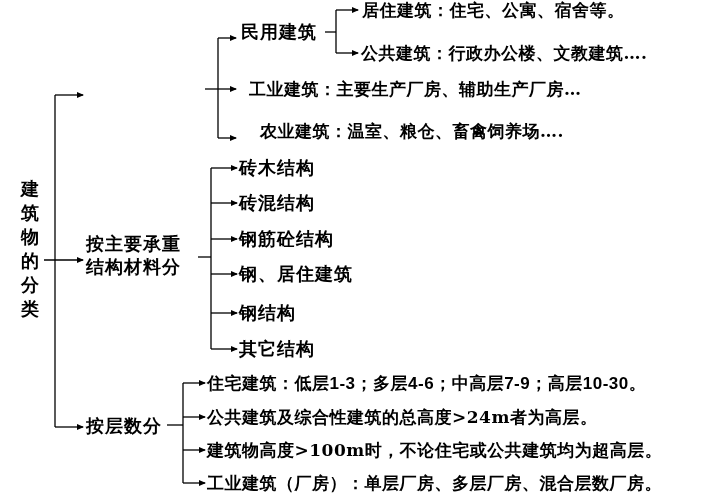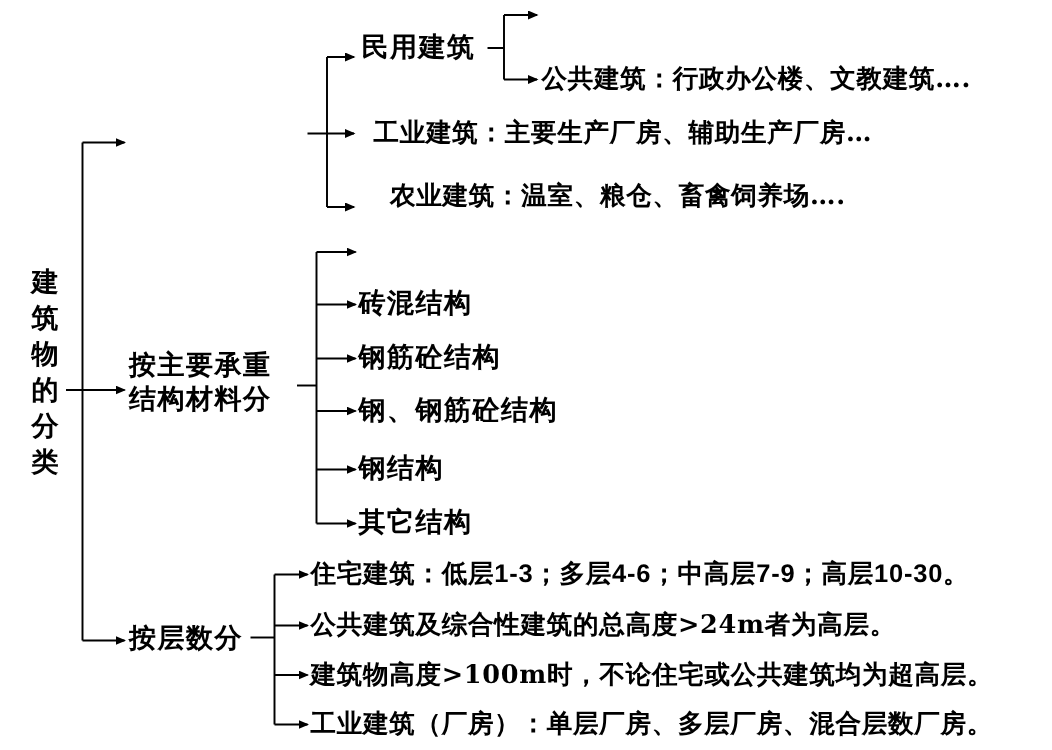--- a/index.html
+++ b/index.html
@@ -85,29 +85,31 @@
   <div class="vert">
     <span>建</span>
     <span>筑</span>
     <span>物</span>
     <span>的</span>
     <span>分</span>
     <span>类</span>
   </div>
 
   <div class="t big" style="left:241px; top:21px;">民用建筑</div>
+  <div class="t" style="left:362px; top:0px;">居住建筑：住宅、公寓、宿舍等。</div>
   <div class="t" style="left:361px; top:43px;">公共建筑：行政办公楼、文教建筑….</div>
   <div class="t" style="left:249px; top:79px;">工业建筑：主要生产厂房、辅助生产厂房…</div>
   <div class="t" style="left:260px; top:121px;">农业建筑：温室、粮仓、畜禽饲养场….</div>
 
   <div class="t big" style="left:86px; top:233px;">按主要承重</div>
   <div class="t big" style="left:86px; top:256px;">结构材料分</div>
+  <div class="t big" style="left:239px; top:157px;">砖木结构</div>
   <div class="t big" style="left:239px; top:192px;">砖混结构</div>
   <div class="t big" style="left:239px; top:228px;">钢筋砼结构</div>
-  <div class="t big" style="left:239px; top:263px;">钢、钢筋砼结构</div>
+  <div class="t big" style="left:239px; top:263px;">钢、居住建筑</div>
   <div class="t big" style="left:239px; top:302px;">钢结构</div>
   <div class="t big" style="left:239px; top:338px;">其它结构</div>
 
   <div class="t big" style="left:86px; top:415px;">按层数分</div>
   <div class="t" style="left:207px; top:373px;">
     <span>住宅建筑：低层</span><span class="sans">1-3</span><span>；多层</span><span class="sans">4-6</span><span>；中高层</span><span class="sans">7-9</span><span>；高层</span><span class="sans">10-30</span><span>。</span>
   </div>
   <div class="t" style="left:207px; top:407px;">公共建筑及综合性建筑的总高度&gt;24m者为高层。</div>
   <div class="t" style="left:207px; top:440px;">建筑物高度&gt;100m时，不论住宅或公共建筑均为超高层。</div>
   <div class="t" style="left:207px; top:473px;">工业建筑（厂房）：单层厂房、多层厂房、混合层数厂房。</div>

